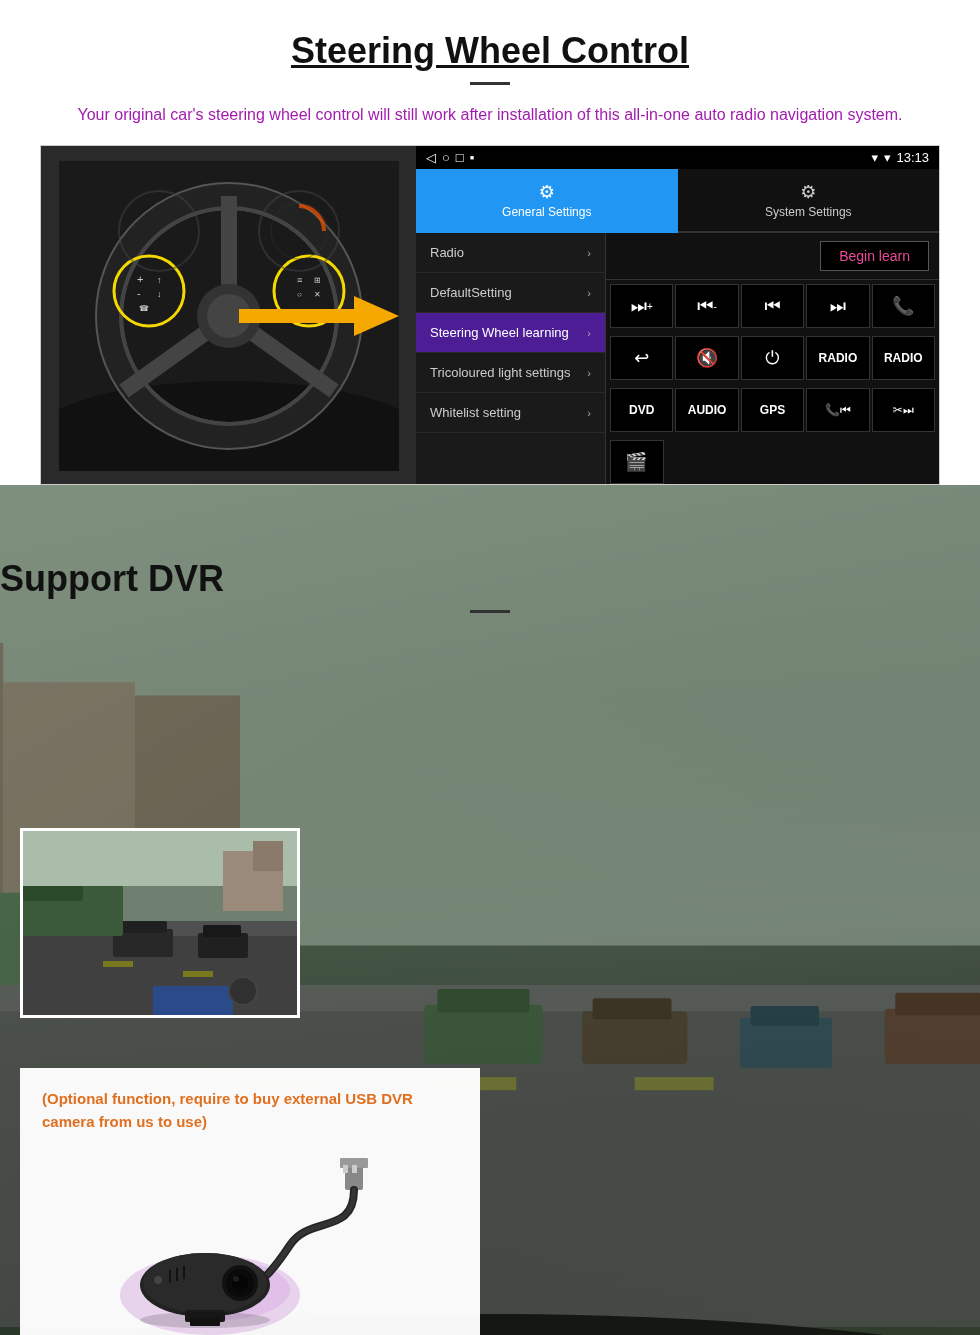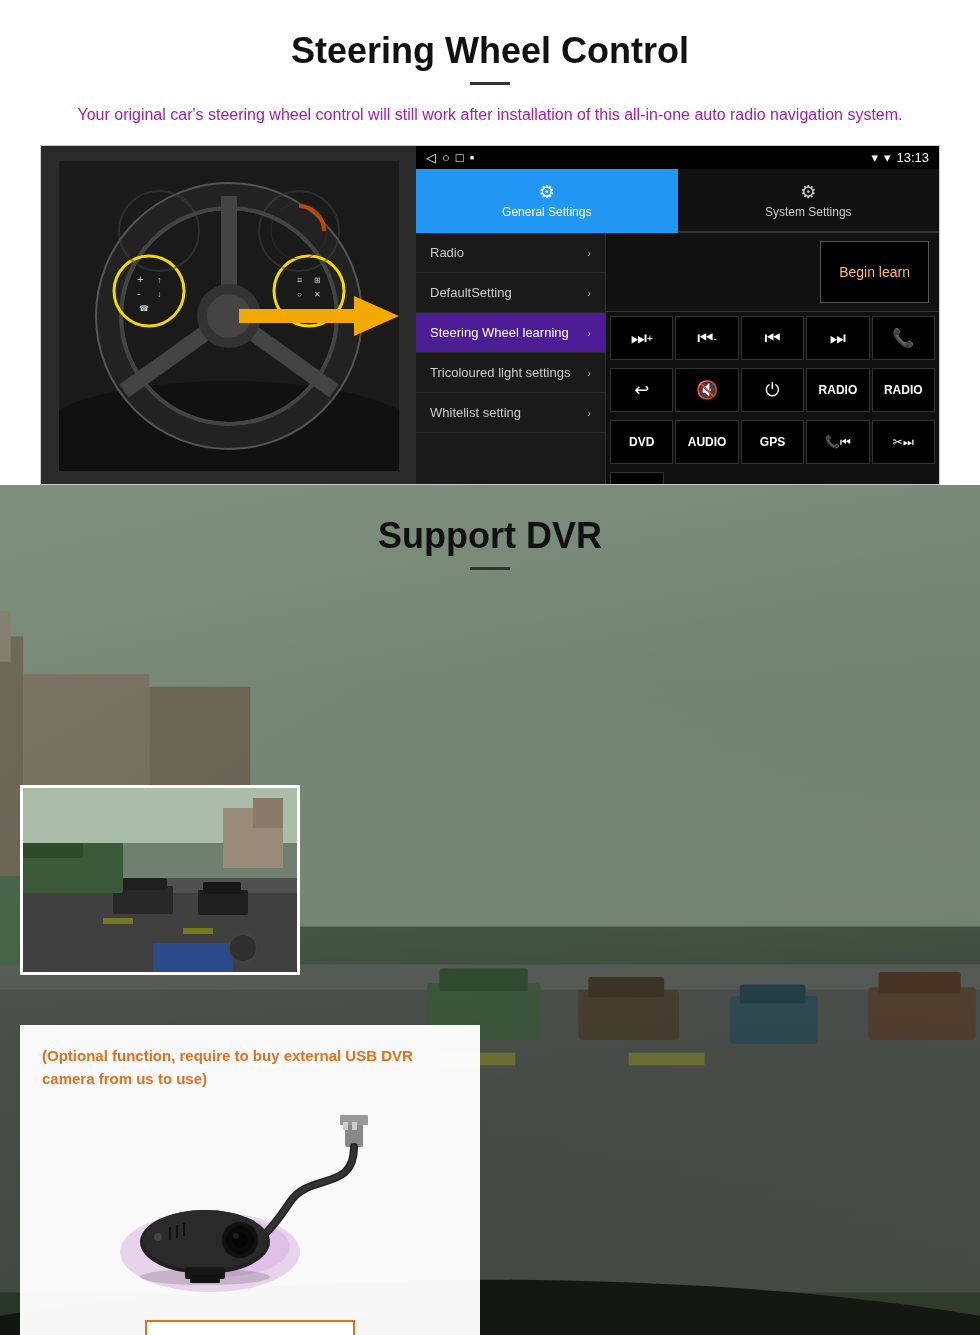--- a/index.html
+++ b/index.html
@@ -14,20 +14,21 @@
     
     .section-steering {
       padding: 30px 40px 0 40px;
       text-align: center;
     }
     .section-title {
       font-size: 36px;
       font-weight: 900;
       color: #111;
       margin-bottom: 10px;
+      text-decoration: underline;
     }
     .section-divider {
       width: 40px;
       height: 3px;
       background: #333;
       margin: 0 auto 18px auto;
     }
     .section-subtitle {
       font-size: 16px;
       color: #a21caf;
@@ -133,23 +134,23 @@
     }
     .begin-learn-row {
       display: flex;
       justify-content: flex-end;
       align-items: center;
       padding: 8px 10px;
       border-bottom: 1px solid #333;
     }
     .begin-learn-btn {
       background: #000;
-      color: #fdba74;
+      color: #ec4899;
       border: 1px solid #555;
-      padding: 22px 18px;
+      padding: 6px 18px;
       font-size: 14px;
       cursor: pointer;
     }
     .btn-grid {
       display: grid;
       grid-template-columns: repeat(5, 1fr);
       gap: 2px;
       padding: 4px;
     }
     .btn-cell {
@@ -208,22 +209,22 @@
     .dvr-street {
       position: absolute;
       top: 0; left: 0; right: 0; bottom: 0;
       background: 
         linear-gradient(160deg, rgba(100,120,100,0.8) 0%, rgba(60,80,60,0.6) 30%, rgba(40,50,40,0.4) 60%, rgba(60,70,50,0.6) 100%);
     }
 
     .dvr-title-area {
       position: relative;
       z-index: 10;
-      text-align: center;
       padding: 30px 0 15px 0;
+      margin-top: 43px;
     }
     .dvr-title {
       font-size: 36px;
       font-weight: 900;
       color: #111;
     }
     .dvr-divider {
       width: 40px;
       height: 3px;
       background: #333;

